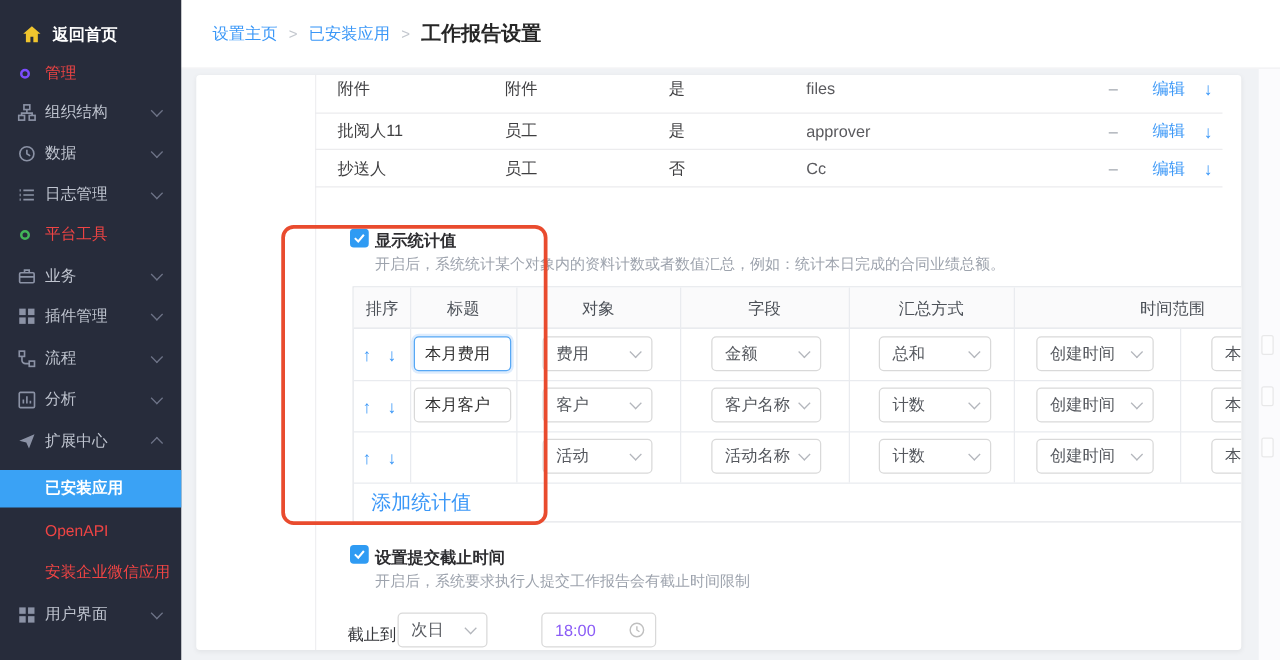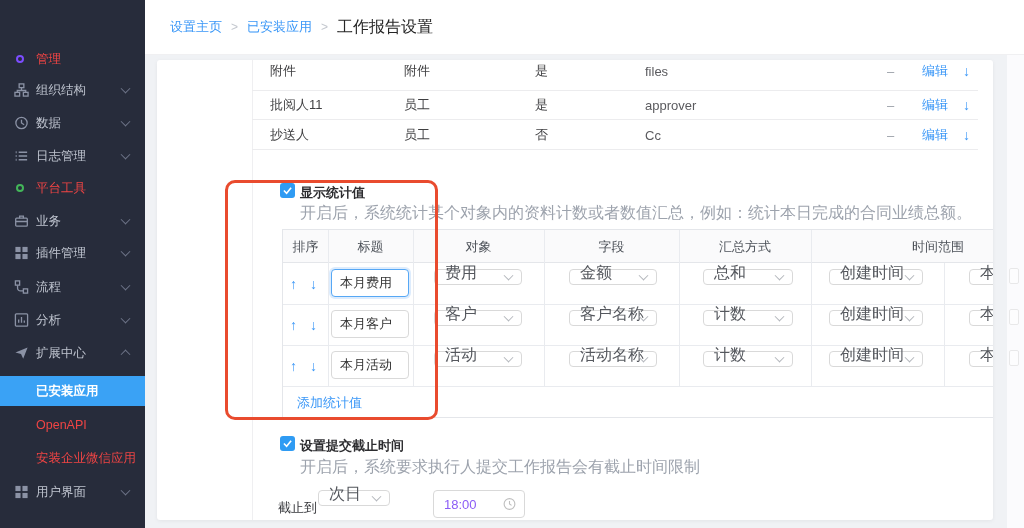--- a/index.html
+++ b/index.html
@@ -21,72 +21,78 @@
   .sb-chev { position:absolute; right:16px; top:50%; width:7px; height:7px; border-right:1.5px solid #6e7488; border-bottom:1.5px solid #6e7488; transform:translateY(-70%) rotate(45deg); }
   .sb-chev.up { transform:translateY(-30%) rotate(-135deg); }
   .brand { top:13px; height:30px; }
   .brand .sb-label { left:42px; color:#ffffff; font-weight:700; font-size:13px; }
   .brand .sb-icon { left:17px; width:17px; height:17px; }
 
   
   .topbar { position:absolute; left:145px; top:0; width:879px; height:55px; background:#ffffff; border-bottom:1px solid #f0f0f2; display:flex; align-items:center; padding-left:25px; z-index:2; }
   .bc-link { color:#3a97f7; font-size:13px; cursor:pointer; }
   .bc-sep { color:#c3c7ce; font-size:12px; margin:0 9px; }
-  .bc-current { color:#262626; font-size:16px; font-weight:400; }
+  .bc-current { color:#262626; font-size:16px; font-weight:700; }
 
   
   .rstrip { position:absolute; left:1007px; top:55px; width:17px; height:473px; background:#fbfbfd; }
   .rfrag { position:absolute; left:2px; width:10px; height:16px; border:1px solid #d9d9d9; border-radius:2px; opacity:.55; background:#fff; }
 
   
   .card { position:absolute; left:157px; top:60px; width:836px; height:460px; background:#ffffff; border-radius:3px; box-shadow:0 1px 4px rgba(0,0,0,.06); overflow:hidden; z-index:3; }
   .vline { position:absolute; left:95px; top:0; width:1px; height:460px; background:#efeff1; }
 
   
   .frow { position:absolute; left:95px; width:726px; border-bottom:1px solid #ececee; }
   .fc { position:absolute; top:50%; transform:translateY(-50%); font-size:13px; color:#3f3f41; white-space:nowrap; }
   .fc.api { color:#5a5a5e; }
   .fc.dash { color:#9aa0a8; }
   .fc.link { color:#3a97f7; cursor:pointer; }
   .fc.arrow { color:#3a97f7; font-size:14px; cursor:pointer; }
 
   
   .cbx { position:absolute; width:15px; height:15px; background:#2f9bf3; border-radius:3px; display:flex; align-items:center; justify-content:center; cursor:pointer; }
   .blk-title { position:absolute; font-size:13px; font-weight:700; color:#2d2d30; white-space:nowrap; }
-  .blk-desc { position:absolute; font-size:16px; color:#9da3ad; white-space:nowrap; }
+  .blk-desc { position:absolute; font-size:12px; color:#9da3ad; white-space:nowrap; }
 
   
   .stable { position:absolute; left:125px; top:169px; width:782px; height:189px; border:1px solid #e4e6ea; background:#fff; }
   .sthead { position:absolute; left:0; top:0; width:100%; height:33px; background:#fafafb; border-bottom:1px solid #e4e6ea; }
   .sth { position:absolute; top:0; height:33px; display:flex; align-items:center; justify-content:center; font-size:13px; color:#4c5158; }
   .stv { position:absolute; top:0; width:1px; height:156px; background:#e9ebef; }
   .stv.body-only { top:33px; height:123px; }
   .sthl { position:absolute; left:0; width:100%; height:1px; background:#e9ebef; }
   .strow { position:absolute; left:0; width:100%; height:41px; }
   .sort-arrow { position:absolute; top:50%; transform:translateY(-50%); color:#3a97f7; font-size:14px; cursor:pointer; }
   .txt-input { position:absolute; top:6px; height:28px; border:1px solid #d9d9d9; border-radius:4px; background:#fff; font-family:inherit; font-size:13px; color:#333; padding:0 8px; outline:none; }
   .txt-input.focused { border-color:#57a8f5; box-shadow:0 0 0 2px rgba(64,150,245,.18); }
-  .sel { position:absolute; top:6px; height:16px; border:1px solid #d9d9d9; border-radius:4px; background:#fff; display:flex; align-items:flex-end; font-size:16px; color:#55585e; padding:0 24px 0 10px; cursor:pointer; white-space:nowrap; }
+  .sel { position:absolute; top:6px; height:28px; border:1px solid #d9d9d9; border-radius:4px; background:#fff; display:flex; align-items:center; font-size:13px; color:#55585e; padding:0 24px 0 10px; cursor:pointer; white-space:nowrap; }
   .sel-chev { position:absolute; right:9px; top:50%; width:7px; height:7px; border-right:1.3px solid #b3b6bc; border-bottom:1.3px solid #b3b6bc; transform:translateY(-70%) rotate(45deg); }
-  .stfoot { position:absolute; left:14px; top:156px; height:33px; display:flex; align-items:center; font-size:13px; color:#3a97f7; cursor:pointer; }
+  .stfoot { position:absolute; left:14px; top:156px; height:33px; display:flex; align-items:center; font-size:16px; color:#3a97f7; cursor:pointer; }
 
   
   .dl-label { position:absolute; left:121px; top:439px; font-size:13px; color:#35363a; }
   .time-box { position:absolute; left:276px; top:430px; width:92px; height:28px; border:1px solid #d9d9d9; border-radius:4px; display:flex; align-items:center; padding-left:10px; font-size:13px; color:#8b5cf6; cursor:pointer; }
   .clock { position:absolute; right:8px; top:50%; transform:translateY(-50%); }
 
   
   .annotation { position:absolute; left:225px; top:180px; width:213px; height:240px; border:3px solid #e94b2e; border-radius:10px; z-index:20; pointer-events:none; }
 </style>
 </head>
 <body>
 
 <div id="app">
 
   <div class="sidebar">
+    <div class="sb-row brand">
+      <svg class="sb-icon" viewBox="0 0 16 16">
+          <path d="M8 1.5l6.5 5.5h-2v6.5h-3.4v-4.2H6.9v4.2H3.5V7h-2z" fill="#f0c52e"></path>
+        </svg>
+      <span class="sb-label">返回首页</span>
+    </div>
 
     <div class="sb-row section" style="top:44px">
       <span class="ring"></span>
       <span class="sb-label">管理</span>
     </div>
 
     <div class="sb-row" style="top:75px">
       <svg class="sb-icon" viewBox="0 0 16 16" fill="none" stroke="#8b92a5" stroke-width="1.4">
           <rect x="5.5" y="1.5" width="5" height="4"></rect>
           <rect x="1" y="10.5" width="5" height="4"></rect>
@@ -309,21 +315,20 @@
             <span class="sel-chev"></span>
           </div>
         <div class="sel" style="left:686px;width:94px">
             <span>本月</span>
           </div>
       </div>
 
       <div class="strow" style="top:115px">
         <span class="sort-arrow" style="left:7px">↑</span>
         <span class="sort-arrow" style="left:27px">↓</span>
-        <input class="txt-input" style="left: 48px; width: 78px;" readonly="" value="本月活动">
         <div class="sel" style="left:151px;width:88px">
             <span>活动</span>
             <span class="sel-chev"></span>
           </div>
         <div class="sel" style="left:286px;width:88px">
             <span>活动名称</span>
             <span class="sel-chev"></span>
           </div>
         <div class="sel" style="left:420px;width:90px">
             <span>计数</span>

